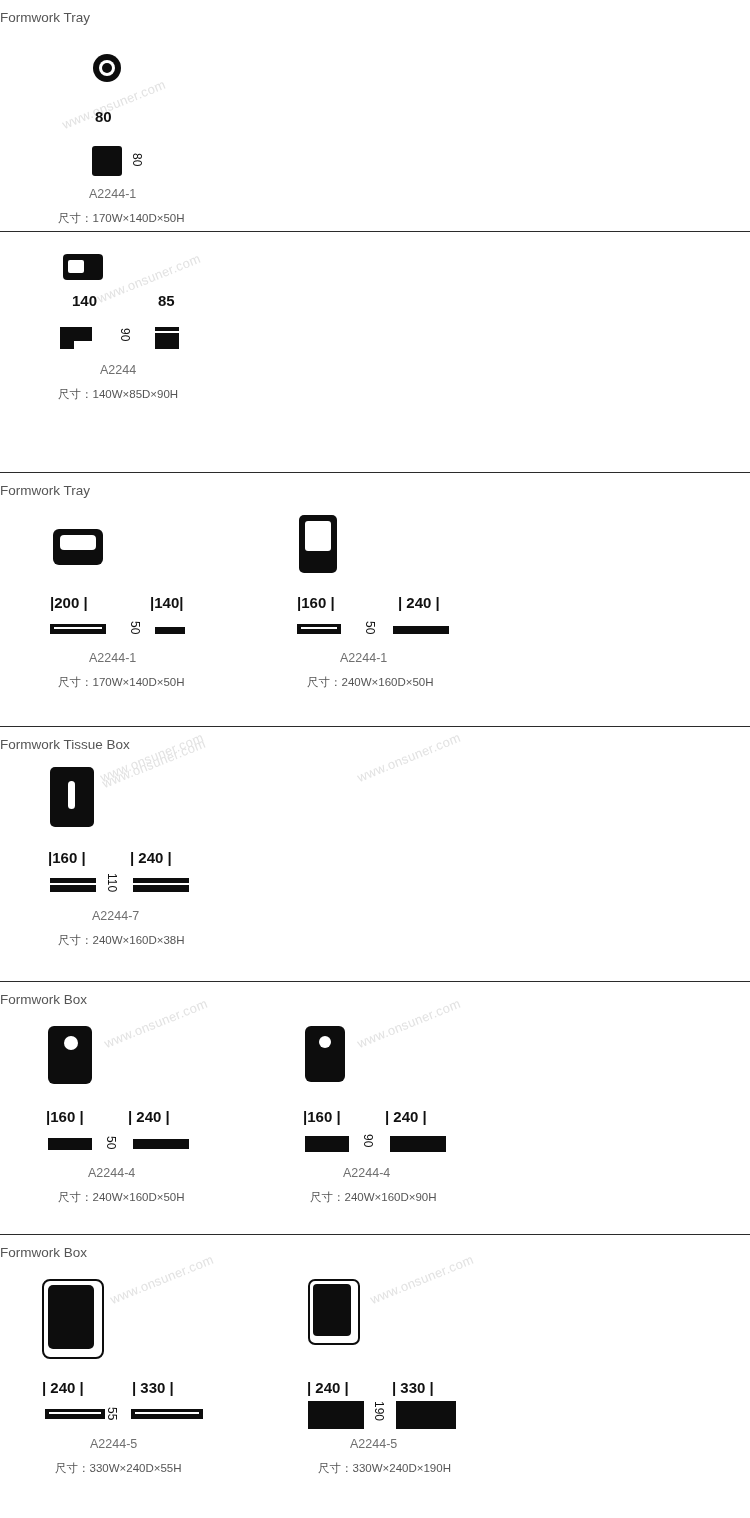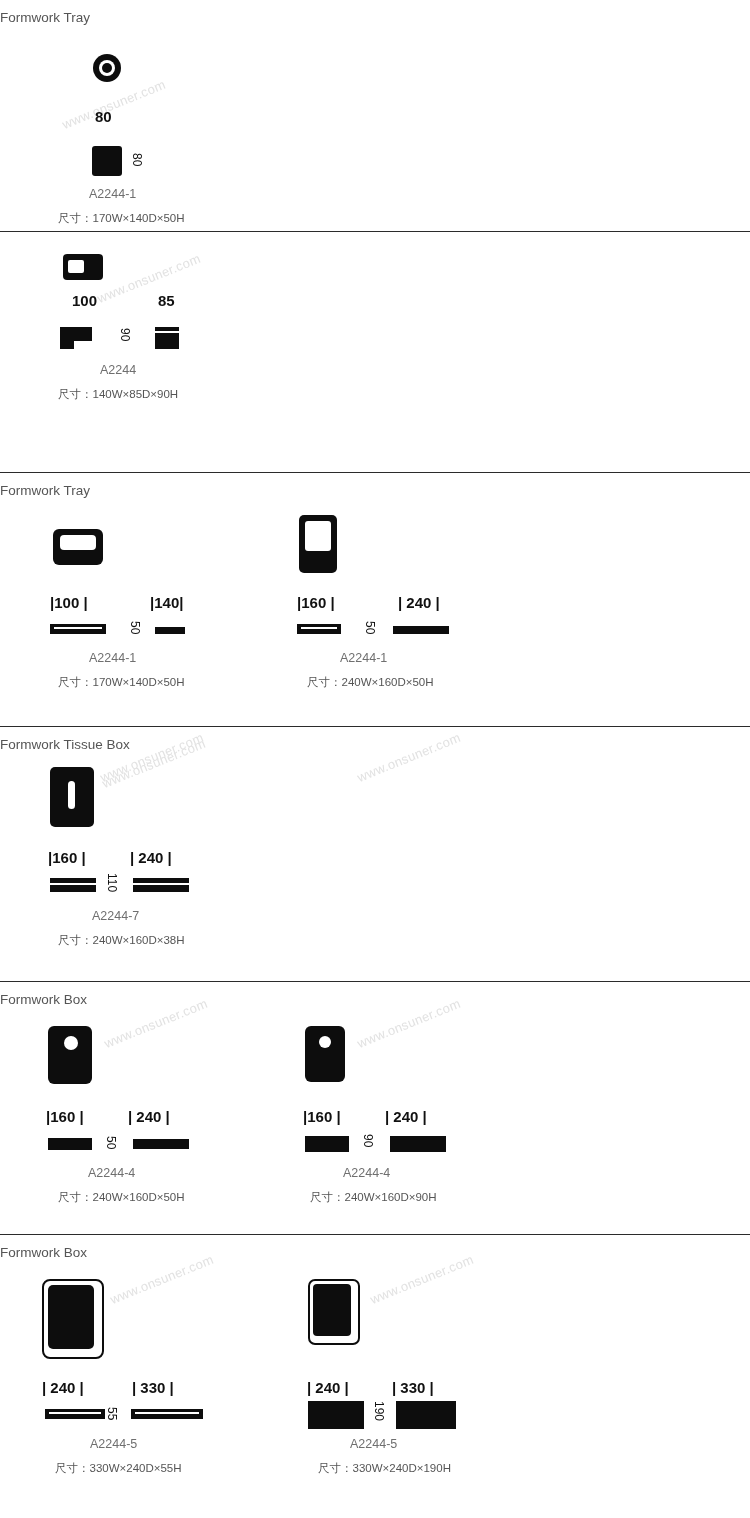--- a/index.html
+++ b/index.html
@@ -148,21 +148,21 @@
     <span class="wm" style="left:95px; top:60px;">www.onsuner.com</span>
 
     <div class="items">
       <div class="item" style="width:260px; height:210px;">
         <div class="item-inner">
           <div class="persp" style="position:absolute; left:0; top:14px; width:240px; height:46px;">
             <div class="shape" style="left:63px; top:8px; width:40px; height:26px; border-radius:4px;"></div>
             <div class="shape" style="left:68px; top:14px; width:16px; height:13px; background:#ffffff; border-radius:2px;"></div>
           </div>
 
-          <div class="dim big" style="left:72px; top:60px;">100</div>
+          <div class="dim big" style="left:72px; top:60px;">140</div>
           <div class="dim big" style="left:158px; top:60px;">85</div>
 
           <div class="shape" style="left:60px; top:95px; width:32px; height:14px;"></div>
           <div class="shape" style="left:60px; top:95px; width:14px; height:22px;"></div>
           <div class="vdim" style="left:118px; top:96px;">90</div>
           <div class="shape" style="left:155px; top:95px; width:24px; height:22px;"></div>
           <div class="shape" style="left:155px; top:99px; width:24px; height:2px; background:#ffffff;"></div>
 
           <div class="code" style="left:100px; top:131px;">A2244</div>
           <div class="spec" style="left:58px; top:155px;">尺寸：140W×85D×90H</div>
@@ -180,21 +180,21 @@
     <span class="wm" style="left:355px; top:298px;">www.onsuner.com</span>
 
     <div class="items">
       <div class="item" style="width:255px; height:220px;">
         <div class="item-inner">
           <div class="persp" style="position:absolute; left:0; top:20px; width:240px; height:70px;">
             <div class="shape" style="left:53px; top:10px; width:50px; height:36px; border-radius:6px;"></div>
             <div class="shape" style="left:60px; top:16px; width:36px; height:15px; background:#ffffff; border-radius:4px;"></div>
           </div>
 
-          <div class="dim big" style="left:50px; top:95px;">|100 |</div>
+          <div class="dim big" style="left:50px; top:95px;">|200 |</div>
           <div class="dim big" style="left:150px; top:95px;">|140|</div>
 
           <div class="shape" style="left:50px; top:125px; width:56px; height:10px;"></div>
           <div class="shape" style="left:54px; top:128px; width:48px; height:2px; background:#ffffff;"></div>
           <div class="vdim" style="left:128px; top:122px;">50</div>
           <div class="shape" style="left:155px; top:128px; width:30px; height:7px;"></div>
 
           <div class="code" style="left:89px; top:152px;">A2244-1</div>
           <div class="spec" style="left:58px; top:176px;">尺寸：170W×140D×50H</div>
         </div>

